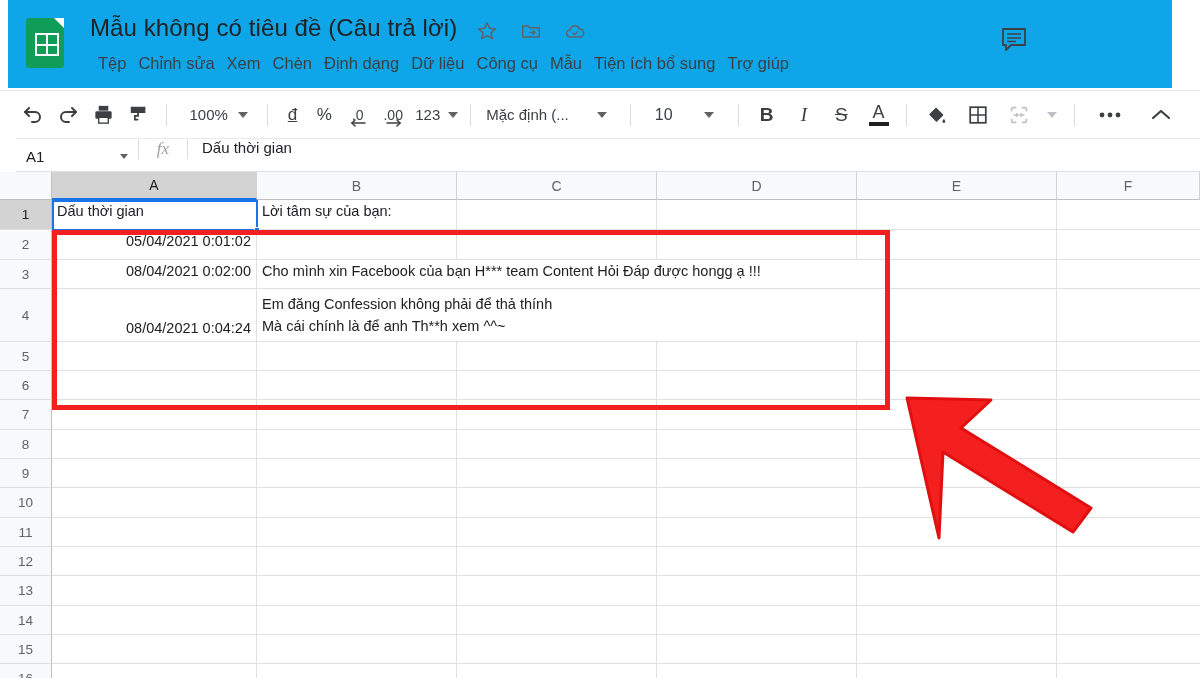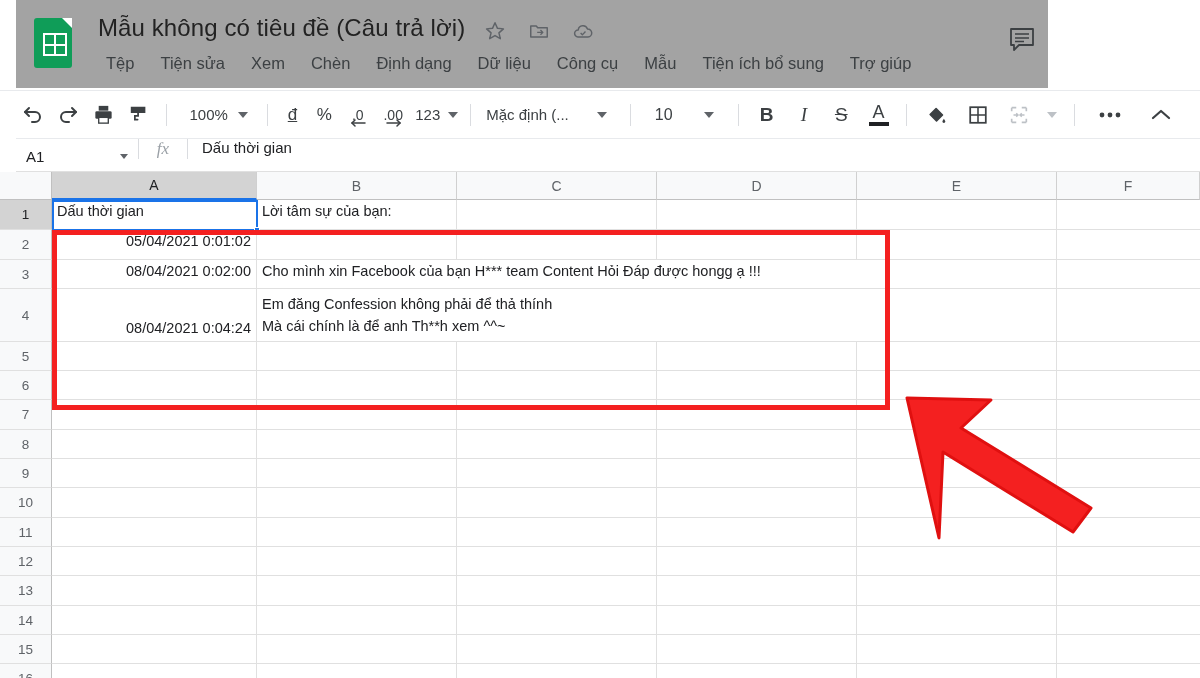--- a/index.html
+++ b/index.html
@@ -5,21 +5,21 @@
   * { box-sizing: border-box; margin: 0; padding: 0; }
   html, body {
     width: 1200px; height: 678px;
     background: #fff;
     font-family: "Liberation Sans", "DejaVu Sans", sans-serif;
     overflow: hidden;
   }
   #app { position: relative; width: 1200px; height: 678px; background: #fff; }
 
   
-  .topbar { position: absolute; left: 16px; top: 0; width: 1032px; height: 88px; background: #a3a3a3; }
+  .topbar { position: absolute; left: 8px; top: 0; width: 1164px; height: 88px; background: #0ea5e9; }
   .doc-logo {
     position: absolute; left: 18px; top: 18px; width: 38px; height: 50px;
     background: #0f9d58; border-radius: 3px;
   }
   .doc-logo::after {
     content: ""; position: absolute; left: 9px; top: 15px; width: 20px; height: 19px;
     border: 2px solid #fff; background:
       linear-gradient(#fff,#fff) 0 50% / 100% 2px no-repeat,
       linear-gradient(#fff,#fff) 50% 0 / 2px 100% no-repeat;
   }
@@ -28,21 +28,21 @@
     border-style:solid; border-color:#fff #fff transparent transparent;
   }
   .doc-title {
     position: absolute; left: 82px; top: 14px;
     font-size: 24px; color: #222; white-space: nowrap; letter-spacing: .1px;
   }
   .title-icons { position: absolute; left: 468px; top: 20px; display: flex; gap: 22px; align-items: center; }
   .ticon { width: 22px; height: 22px; color: #5f6368; display: block; }
   .ticon svg { width: 22px; height: 22px; display: block; }
 
-  .menubar { position: absolute; left: 88px; top: 52px; display: flex; gap: 22px; align-items: center; text-align: center; }
+  .menubar { position: absolute; left: 88px; top: 52px; display: flex; gap: 8px; align-items: center; text-align: center; }
   .menu-item { font-size: 16.5px; color: #3c4043; white-space: nowrap; cursor: default; padding: 2px 2px; }
 
   .comment-btn { position: absolute; left: 992px; top: 26px; width: 30px; height: 28px; color: #444; }
   .comment-btn svg { width: 30px; height: 28px; display: block; }
   .share-btn {
     position: absolute; left: 1038px; top: 20px; width: 155px; height: 45px;
     background: #188038; border-radius: 5px; color: #fff;
     display: flex; align-items: center; justify-content: center; gap: 9px;
     font-size: 18px; font-weight: bold; cursor: pointer;
   }
@@ -120,21 +120,21 @@
       <span class="ticon">
         <svg viewBox="0 0 24 24" fill="none" stroke="#5f6368" stroke-width="1.6" stroke-linejoin="round">
           <path d="M6.5 18.5a3.8 3.8 0 0 1 .3-7.6 5.2 5.2 0 0 1 10.1-1 3.9 3.9 0 0 1 .6 8.6z"></path>
           <path d="M9.4 14.3l1.9 1.9 3.4-3.6" stroke-width="1.5"></path>
         </svg>
       </span>
     </div>
 
     <div class="menubar">
       <div class="menu-item">Tệp</div>
-      <div class="menu-item">Tiện sửa</div>
+      <div class="menu-item">Chỉnh sửa</div>
       <div class="menu-item">Xem</div>
       <div class="menu-item">Chèn</div>
       <div class="menu-item">Định dạng</div>
       <div class="menu-item">Dữ liệu</div>
       <div class="menu-item">Công cụ</div>
       <div class="menu-item">Mẫu</div>
       <div class="menu-item">Tiện ích bổ sung</div>
       <div class="menu-item">Trợ giúp</div>
     </div>
 

